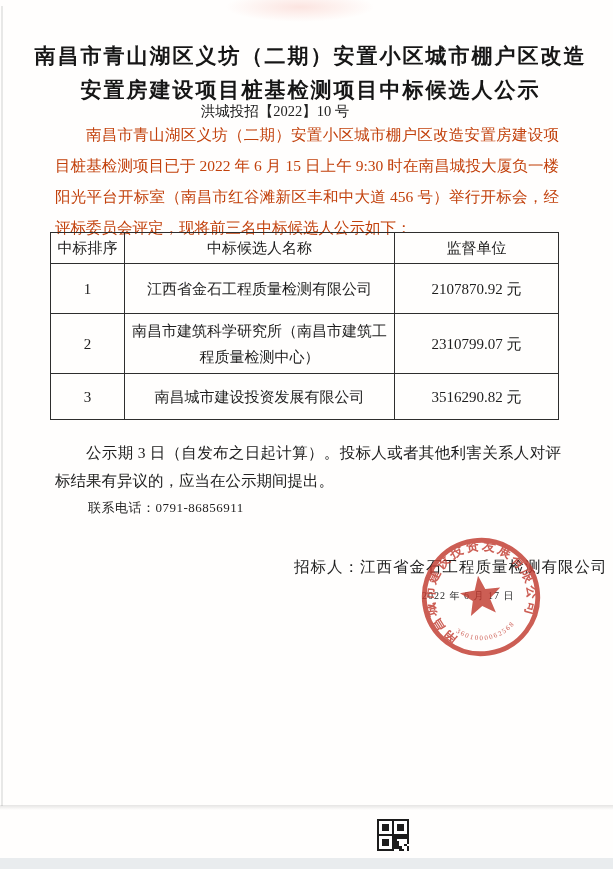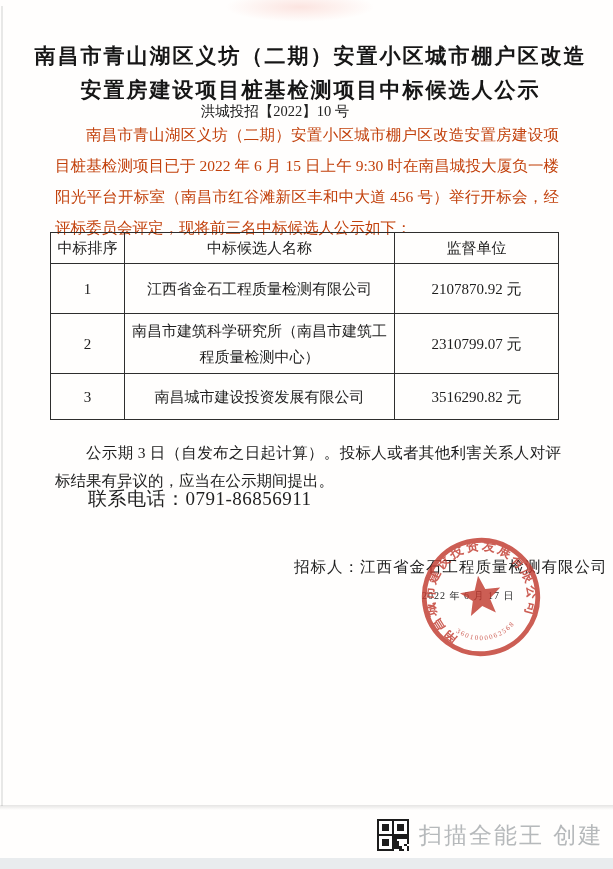--- a/index.html
+++ b/index.html
@@ -66,21 +66,21 @@
   tr.h-row1  { height: 50px; }
   tr.h-row2  { height: 60px; }
   tr.h-row3  { height: 46px; }
 
   .notice-para {
     position: absolute; left: 55px; top: 439px; width: 506px;
     font-size: 15.5px; line-height: 28px; text-align: justify;
     text-indent: 2em; color: #212121;
   }
   .supervisor-line { position: absolute; left: 88px; top: 470px; font-size: 15.5px; }
-  .phone-line      { position: absolute; left: 88px; top: 486px; font-size: 19px; letter-spacing: .5px; }
+  .phone-line      { position: absolute; left: 88px; top: 499px; font-size: 13px; letter-spacing: .5px; }
   .tenderer-line   { position: absolute; left: 294px; top: 557px; font-size: 15.5px; letter-spacing: 1px; }
   .date-line       { position: absolute; left: 422px; top: 589px; font-size: 10px; letter-spacing: 1px; }
 
   .seal {
     position: absolute; left: 420px; top: 536px; width: 122px; height: 122px;
     opacity: .82; transform: rotate(-8deg); pointer-events: none;
   }
 
   .scanner-watermark {
     position: absolute; left: 377px; top: 817px; height: 36px;
@@ -329,17 +329,16 @@
         <div class="on"></div>
         <div class="on"></div>
         <div class="on"></div>
         <div></div>
         <div></div>
         <div class="on"></div>
         <div class="on"></div>
         <div></div>
         <div class="on"></div>
       </div>
-    <div class="watermark-text">扫描全能王 创建</div>
   </div>
 
   <div class="bottom-strip"></div>
 </div>
 
 </body></html>

